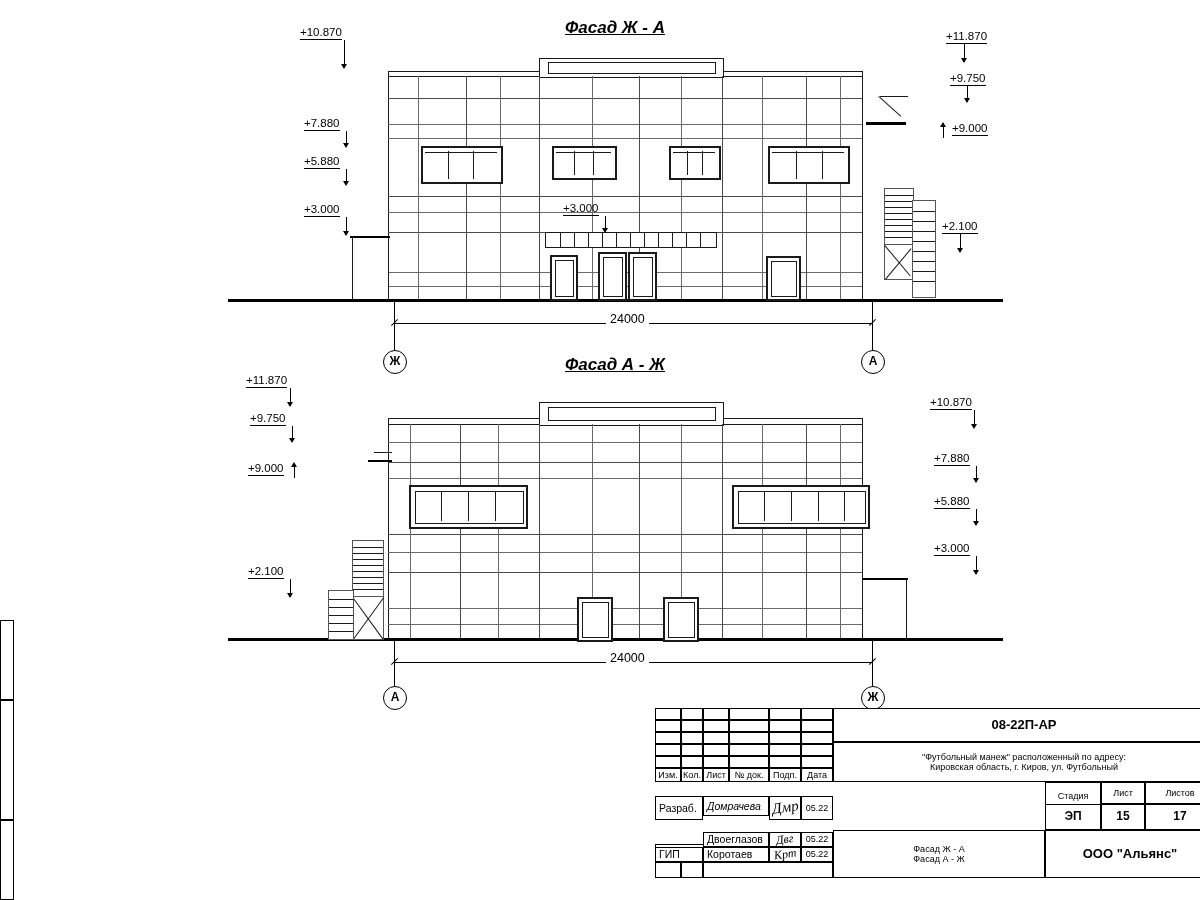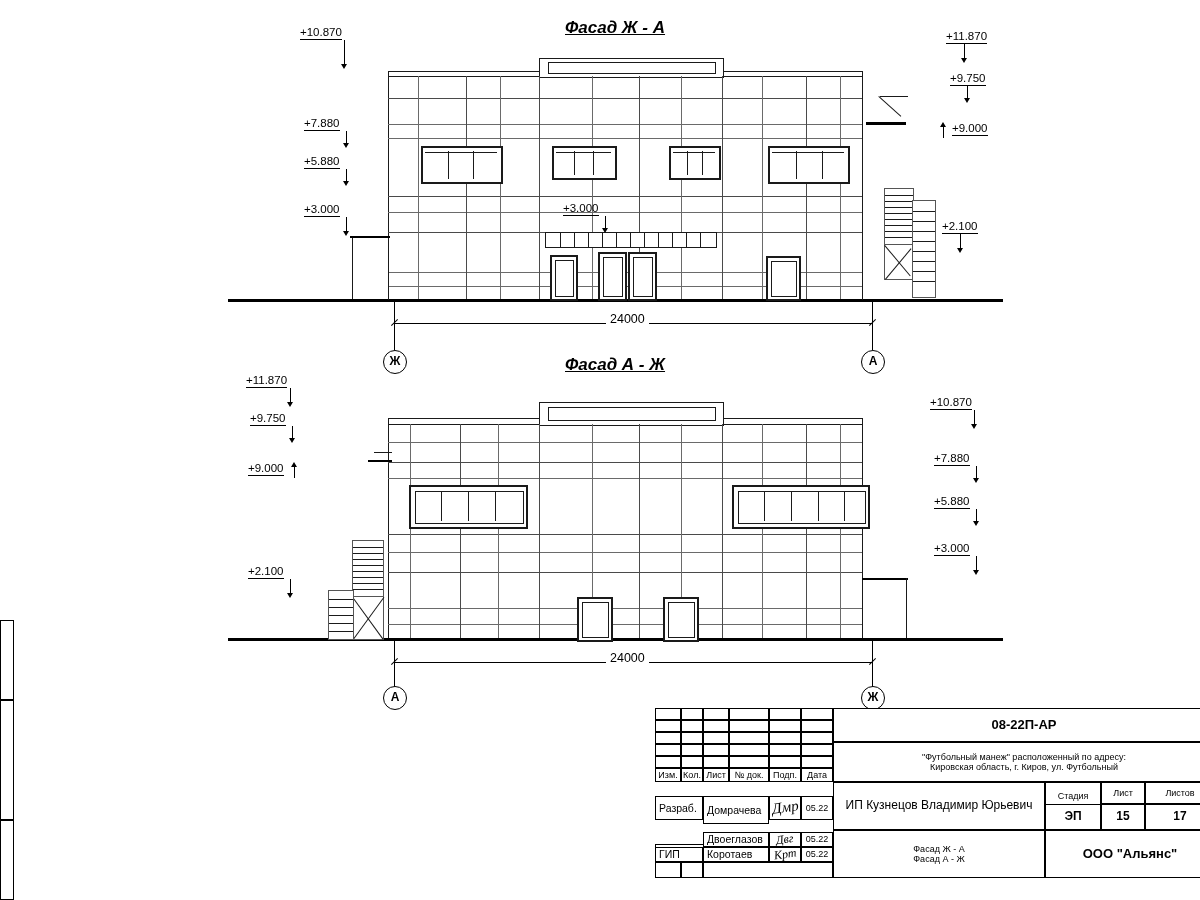--- a/index.html
+++ b/index.html
@@ -392,21 +392,21 @@
     <div class="cell" style="left:146px;top:48px;width:32px;height:12px;"></div>
 
     <div class="cell f9" style="left:0;top:60px;width:26px;height:14px;">Изм.</div>
     <div class="cell f9" style="left:26px;top:60px;width:22px;height:14px;">Кол.</div>
     <div class="cell f9" style="left:48px;top:60px;width:26px;height:14px;">Лист</div>
     <div class="cell f9" style="left:74px;top:60px;width:40px;height:14px;text-align:right;">№ док.</div>
     <div class="cell f9" style="left:114px;top:60px;width:32px;height:14px;">Подп.</div>
     <div class="cell f9" style="left:146px;top:60px;width:32px;height:14px;">Дата</div>
 
     <div class="cell left" style="left:0;top:88px;width:48px;height:24px;text-align:right;">Разраб.</div>
-    <div class="cell left" style="left:48px;top:88px;width:66px;height:28px;">Домрачева</div>
+    <div class="cell left" style="left:48px;top:88px;width:66px;height:20px;font-style:italic;">Домрачева</div>
     <div class="cell" style="left:114px;top:88px;width:32px;height:24px;">
         <span class="sign">Дмр</span>
       </div>
     <div class="cell f9" style="left:146px;top:88px;width:32px;height:24px;">05.22</div>
 
     <div class="cell left" style="left:0;top:136px;width:72px;height:15px;">Н. контр.</div>
     <div class="cell left" style="left:48px;top:124px;width:66px;height:15px;">Двоеглазов</div>
     <div class="cell" style="left:114px;top:124px;width:32px;height:15px;">
         <span class="sign" style="font-size:12px">Двг</span>
       </div>
@@ -423,21 +423,20 @@
     <div class="cell" style="left:26px;top:154px;width:22px;height:16px;"></div>
     <div class="cell" style="left:48px;top:154px;width:130px;height:16px;"></div>
 
     <div class="cell f13" style="left:178px;top:0;width:382px;height:34px;">08-22П-АР</div>
 
     <div class="cell multiline f9" style="left:178px;top:34px;width:382px;height:40px;">
       <span>"Футбольный манеж" расположенный по адресу:</span>
       <span>Кировская область, г. Киров, ул. Футбольный</span>
     </div>
 
-    <div class="cell f12" style="left:178px;top:74px;width:212px;height:48px;">ИП Кузнецов Владимир Юрьевич</div>
 
     <div class="cell f9" style="left:390px;top:74px;width:56px;height:28px;">Стадия</div>
     <div class="cell f9" style="left:446px;top:74px;width:44px;height:22px;">Лист</div>
     <div class="cell f9" style="left:490px;top:74px;width:70px;height:22px;">Листов</div>
 
     <div class="cell f12 b" style="left:390px;top:96px;width:56px;height:26px;">ЭП</div>
     <div class="cell f12 b" style="left:446px;top:96px;width:44px;height:26px;">15</div>
     <div class="cell f12 b" style="left:490px;top:96px;width:70px;height:26px;">17</div>
 
     <div class="cell multiline f9" style="left:178px;top:122px;width:212px;height:48px;">

